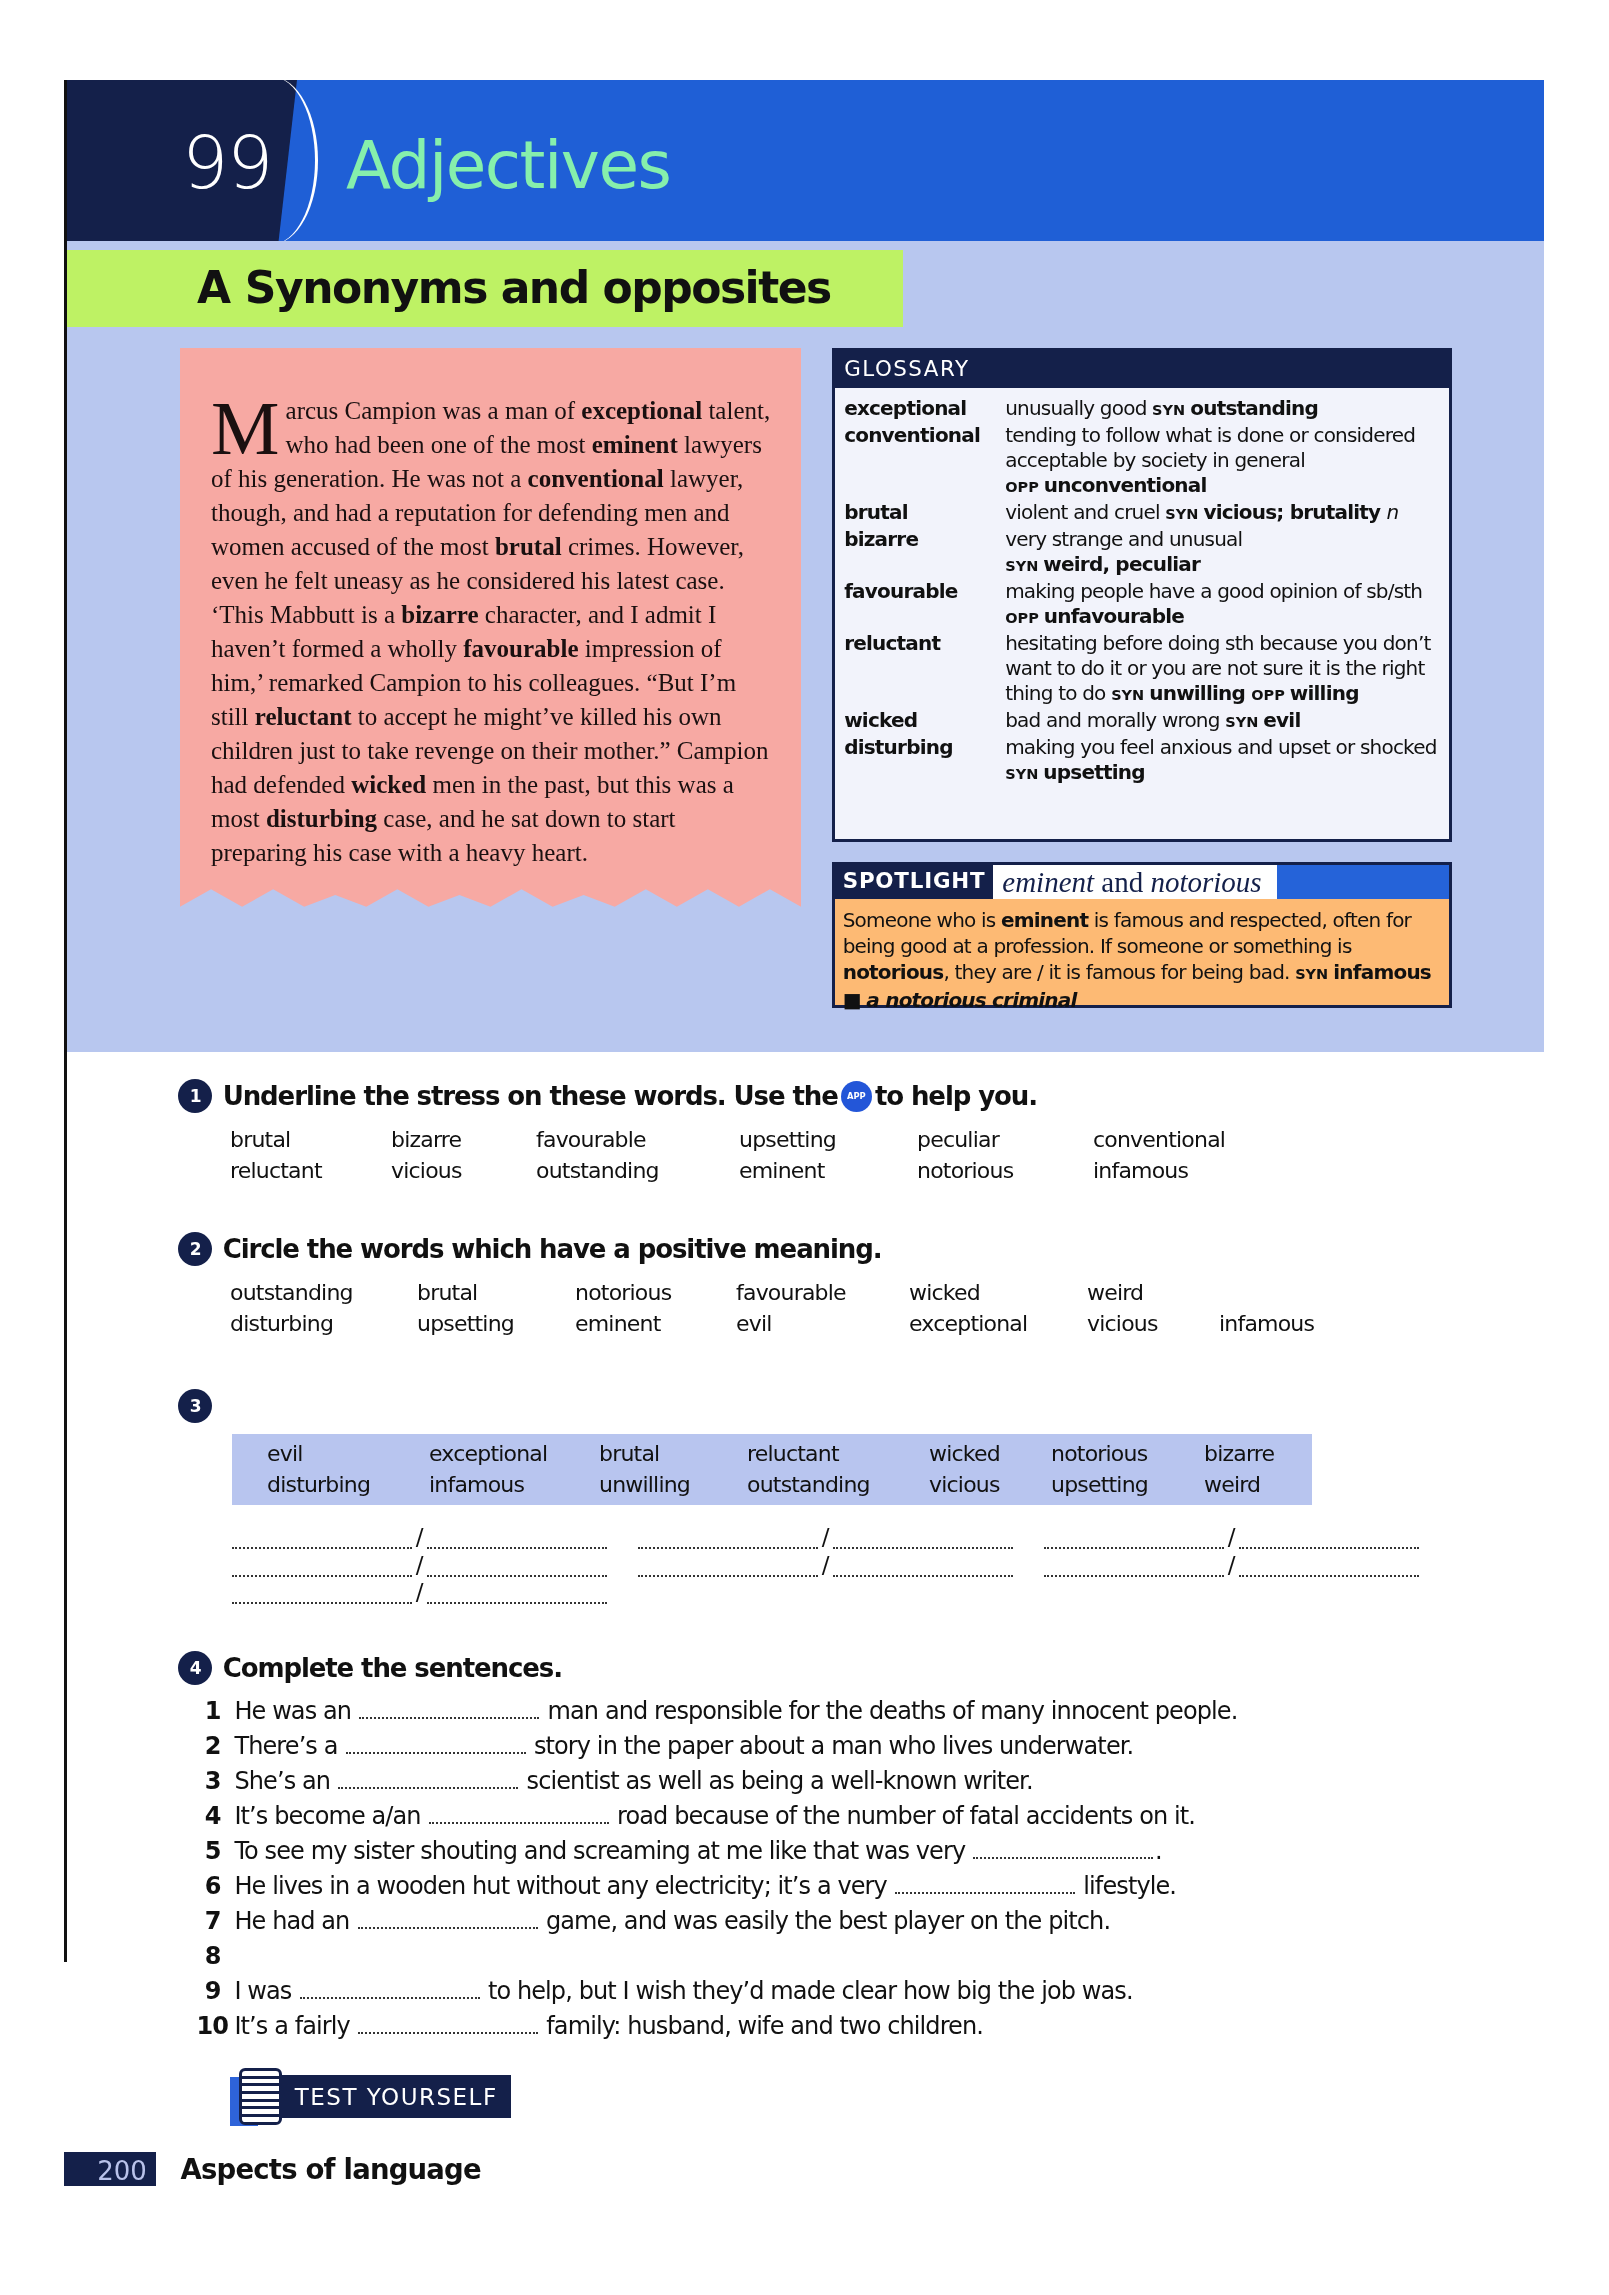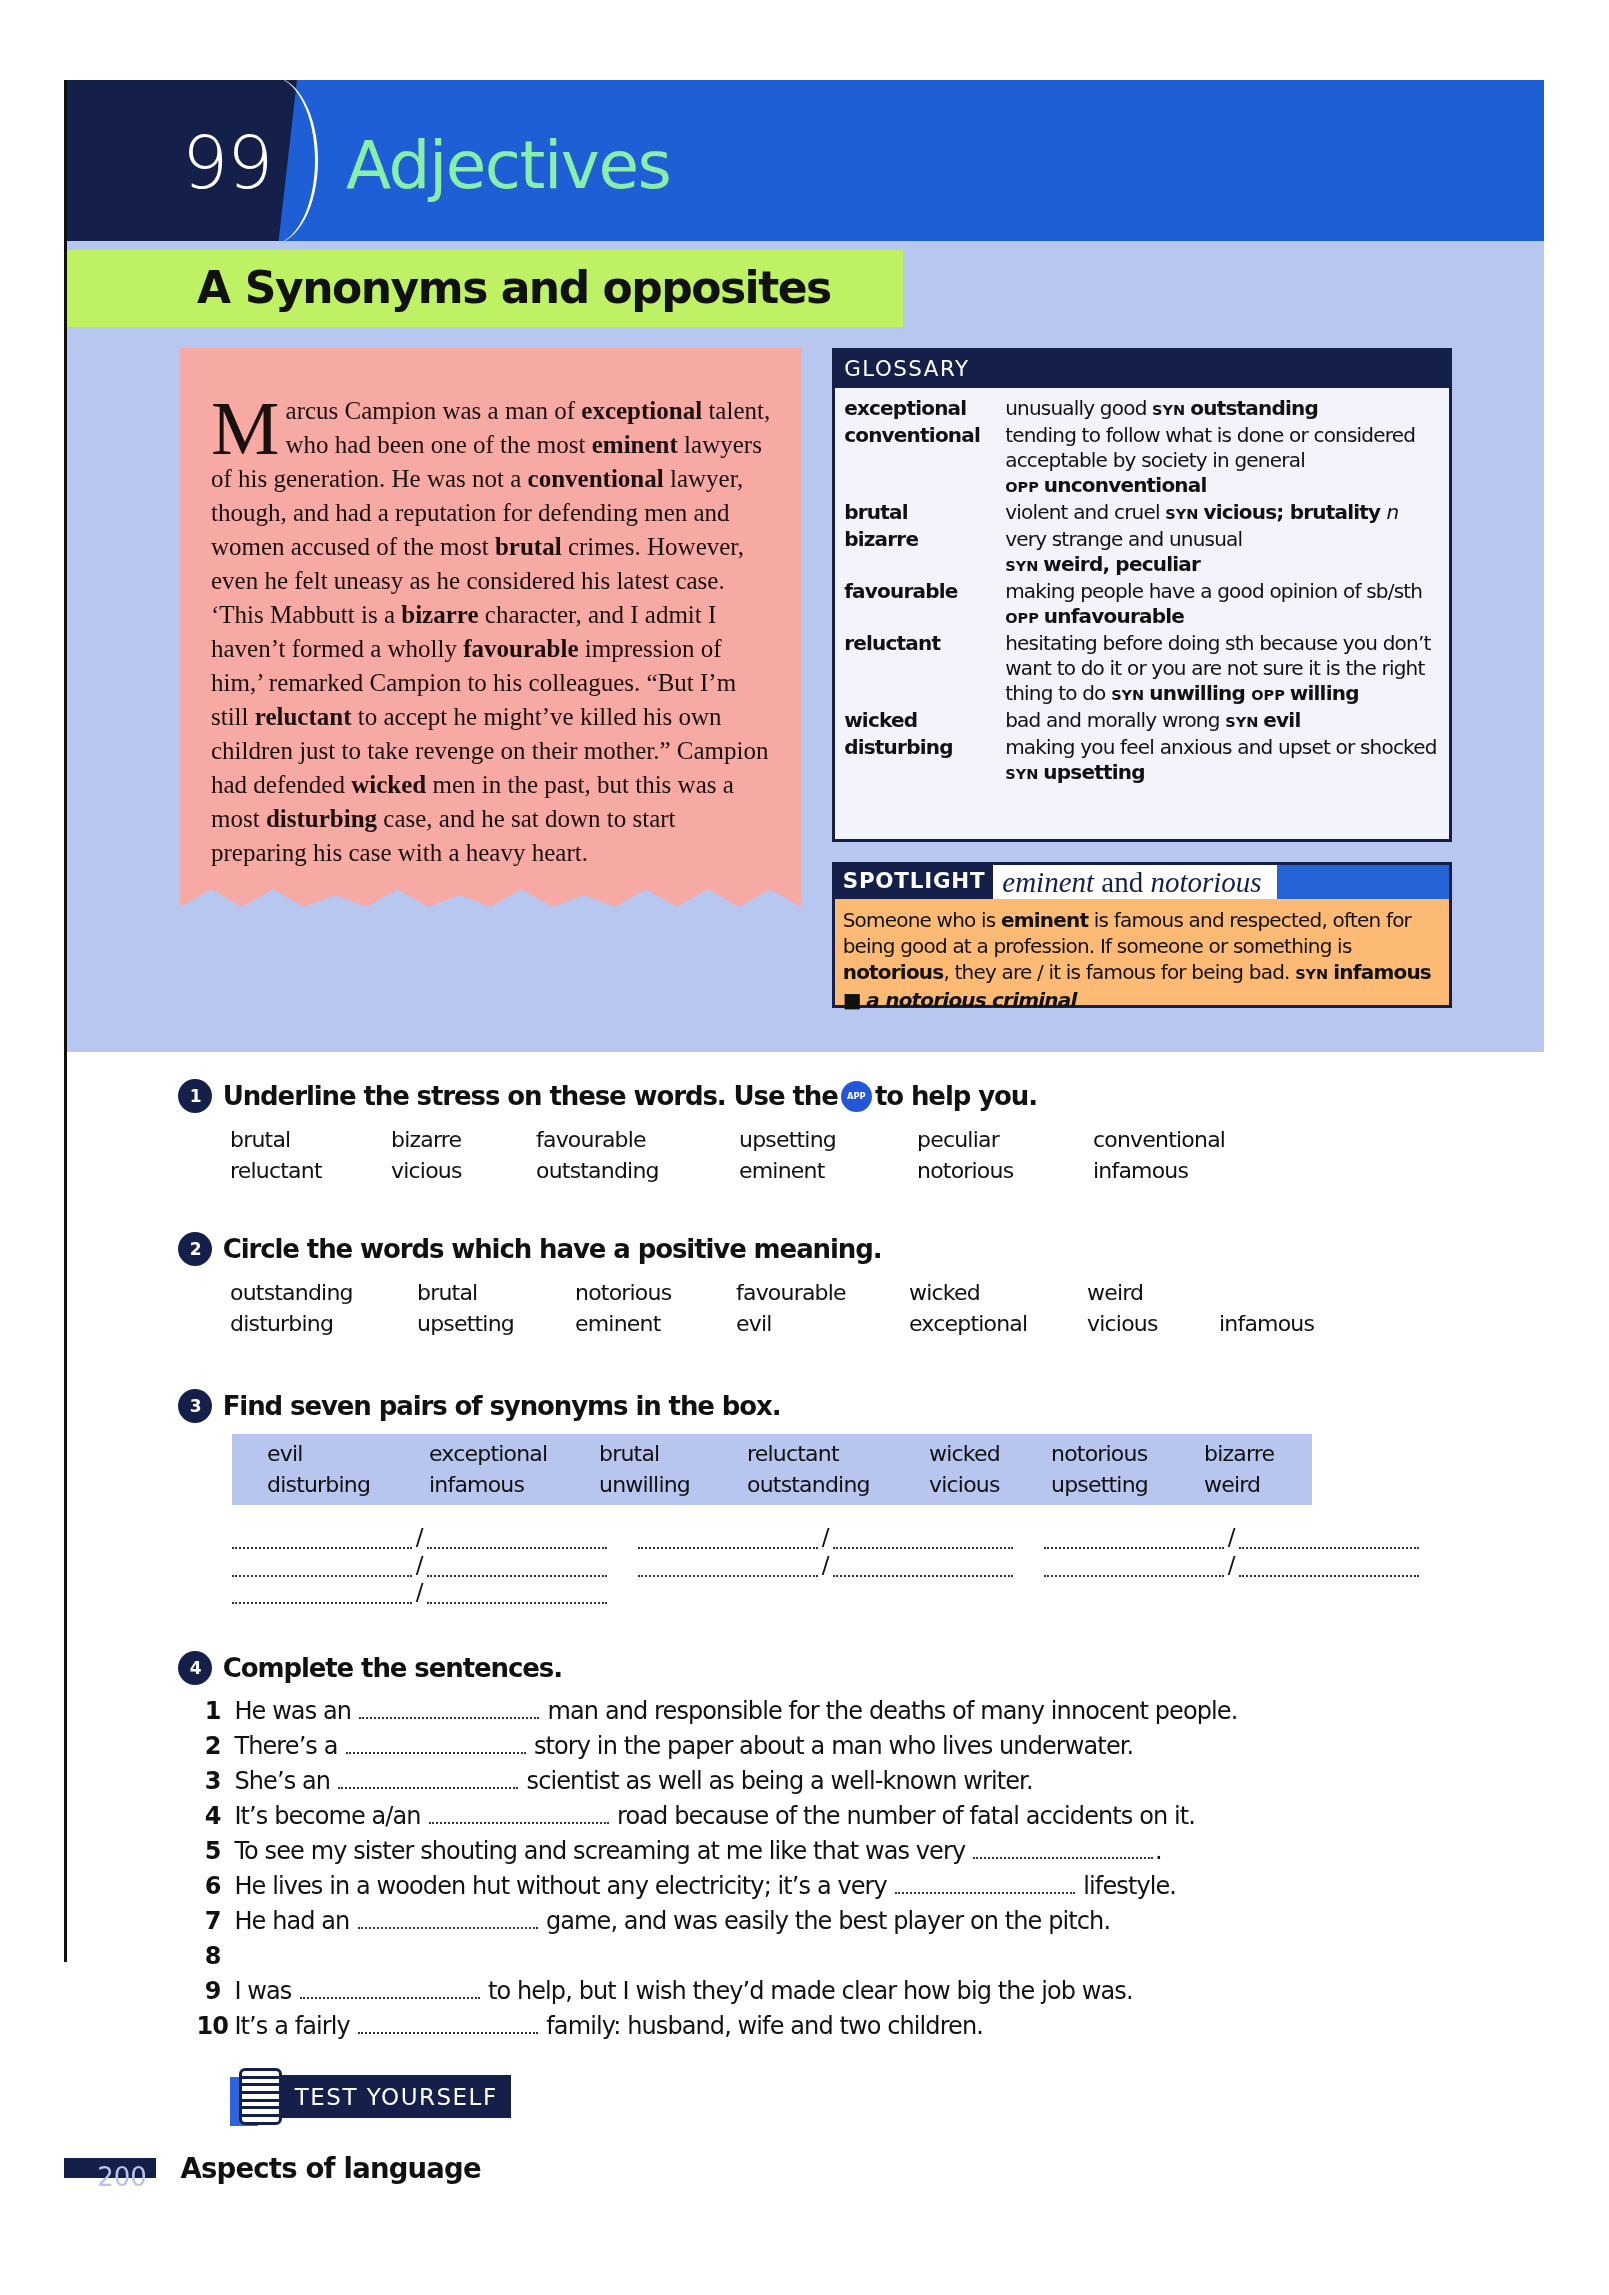--- a/index.html
+++ b/index.html
@@ -71,21 +71,21 @@
 
   
   .test-yourself { position: absolute; left: 230px; top: 2066px; height: 61px; display: flex; align-items: center; }
   .ty-icon { position: relative; width: 54px; height: 61px; }
   .ty-icon .bk { position: absolute; left: 0; top: 10.7px; width: 27.5px; height: 49px; background: #2e63d9; }
   .ty-icon .pg { position: absolute; left: 9.2px; top: 1.5px; width: 43px; height: 57px; border: 3.8px solid #14204a; border-radius: 6.1px; background: repeating-linear-gradient(#fff 0 4.6px, #14204a 4.6px 7.7px); }
   .ty-label { background: #14204a; color: #fff; font-size: 23px; padding: 4.6px 13.8px; letter-spacing: 1.5px; margin-left: -3.1px; height: 43px; line-height: 34px; }
 
   
   .footer { position: absolute; left: 64px; top: 2152px; display: flex; align-items: center; }
-  .page-num { width: 92px; height: 20px; background: #14204a; color: #b9c2ea; font-size: 26px; text-align: right; padding-right: 9.2px; line-height: 38px; }
+  .page-num { width: 92px; height: 34px; background: #14204a; color: #b9c2ea; font-size: 26px; text-align: right; padding-right: 9.2px; line-height: 38px; }
   .footer-title { margin-left: 24.5px; font-size: 27.5px; font-weight: bold; letter-spacing: -0.8px; }
 </style>
 </head>
 <body>
 
 <div class="left-edge"></div>
 
 <div class="header">
   <div class="header-num-box"></div>
   <div class="header-curve"></div>
@@ -198,21 +198,20 @@
       <span>evil</span>
       <span>exceptional</span>
       <span>vicious</span>
       <span>infamous</span>
     </div>
 </div>
 
 <div class="exercise ex3" style="top:1389px;">
   <div class="ex-head">
     <span class="ex-badge">3</span>
-    <span>Find seven pairs of synonyms in the box.</span>
   </div>
   <div class="syn-box" id="ex3-box">
       <span>evil</span>
       <span>exceptional</span>
       <span>brutal</span>
       <span>reluctant</span>
       <span>wicked</span>
       <span>notorious</span>
       <span>bizarre</span>
       <span>disturbing</span>

